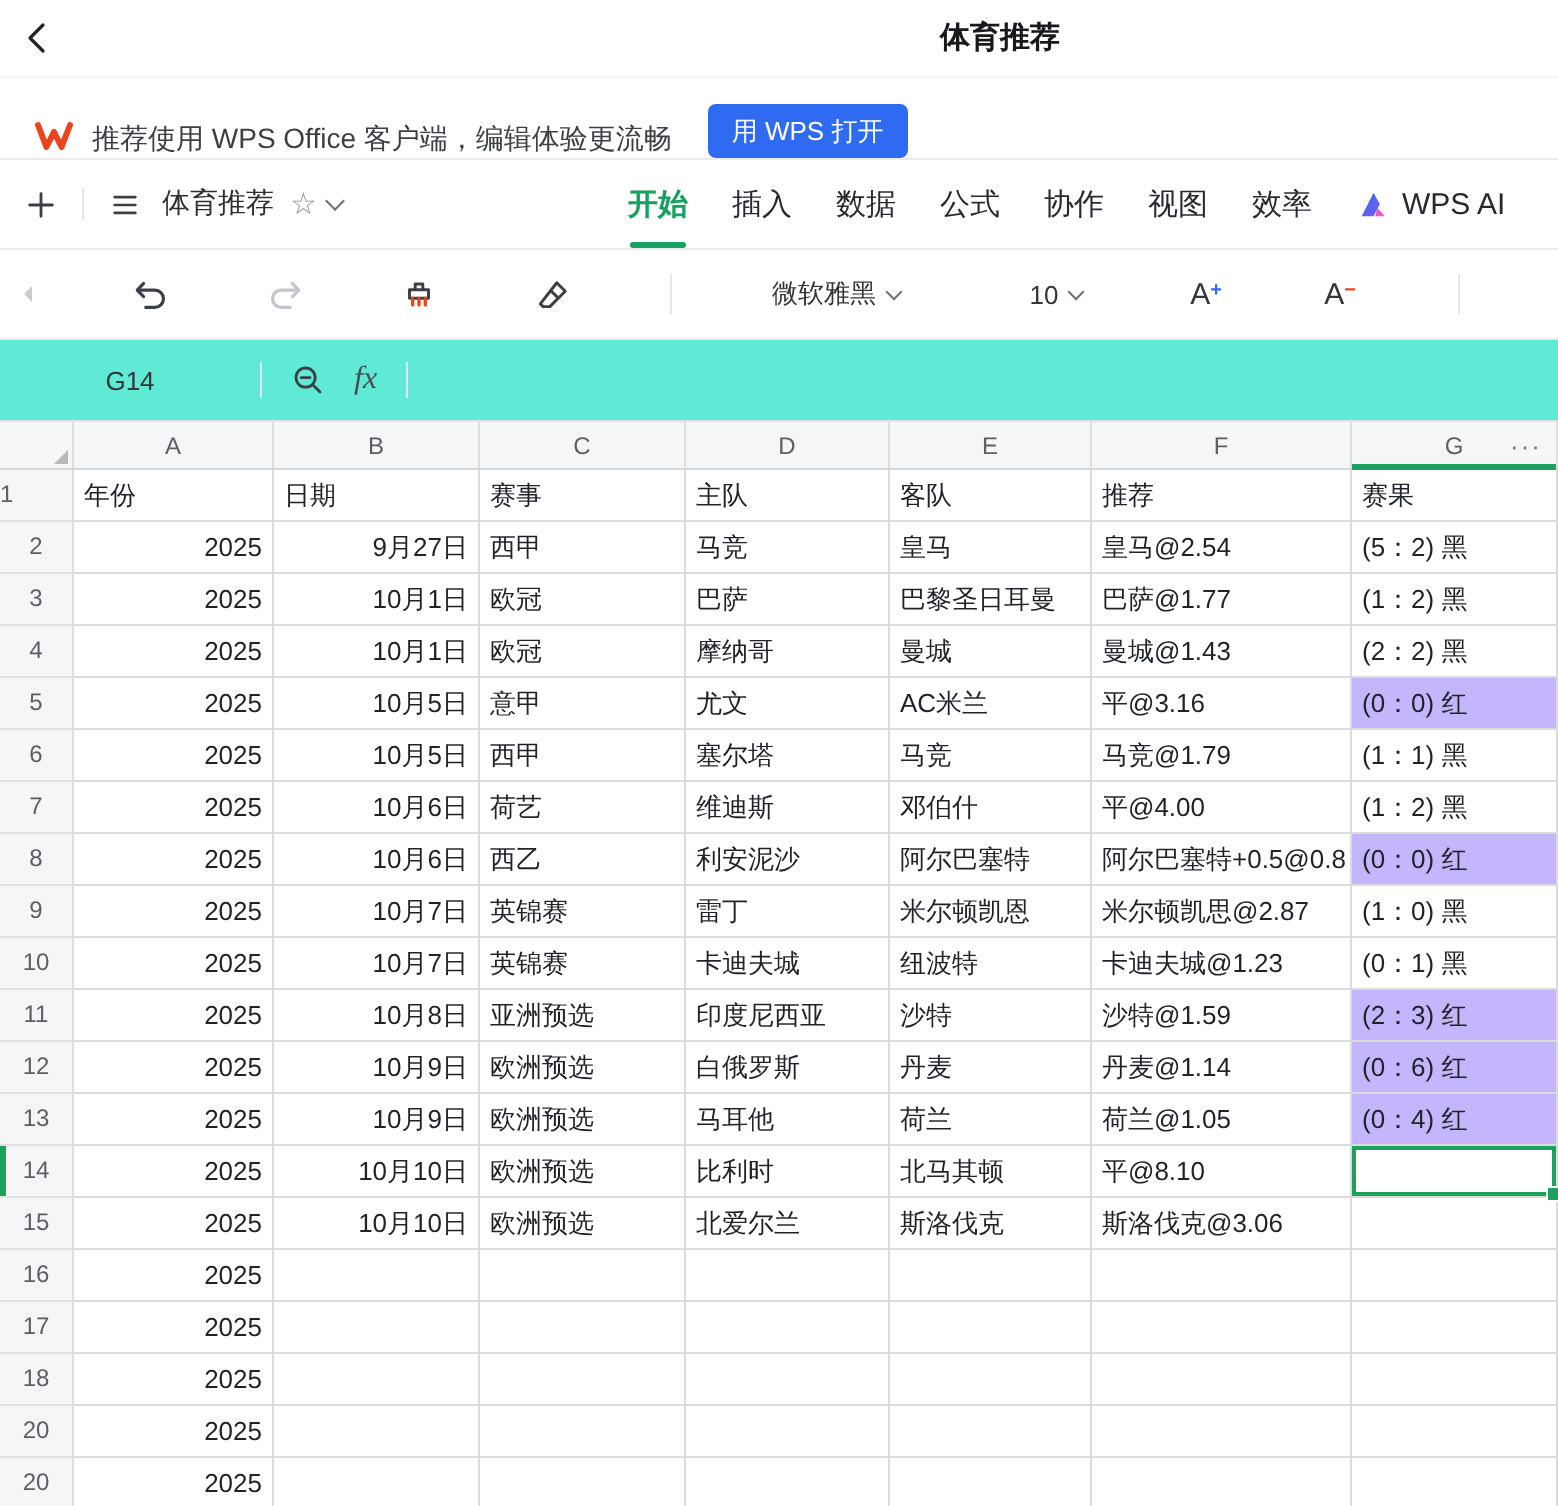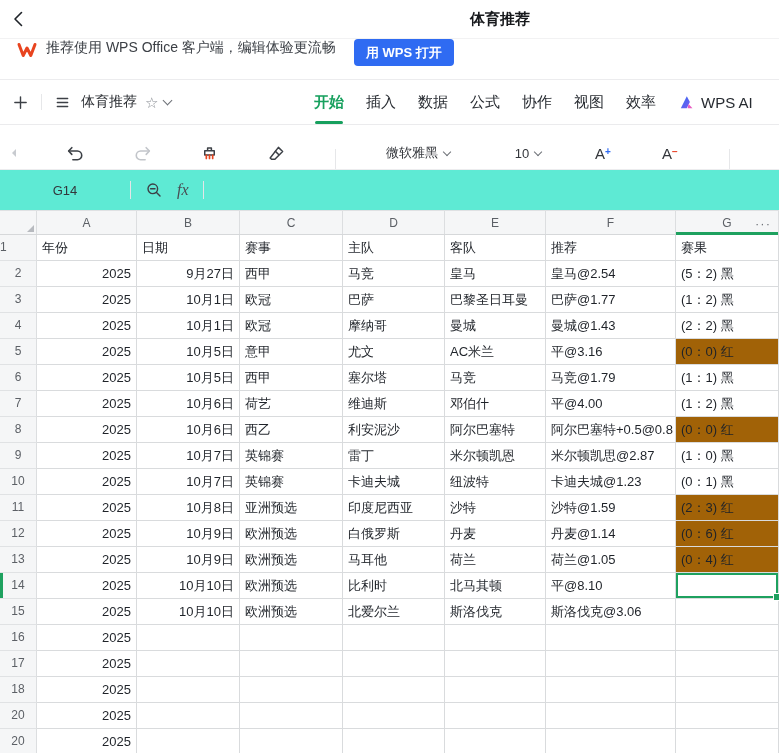--- a/index.html
+++ b/index.html
@@ -10,46 +10,46 @@
   }
   svg { display:block; }
 
   
   .titlebar { height:38px; position:relative; background:#fff; }
   .backbtn { position:absolute; left:10px; top:10px; width:18px; height:18px; }
   .pagetitle { position:absolute; left:500px; top:50%; transform:translate(-50%,-50%);
     font-size:15px; font-weight:600; color:#17191c; white-space:nowrap; }
 
   
-  .banner { height:42px; display:flex; align-items:flex-start; padding-left:16px;
+  .banner { height:42px; display:flex; align-items:flex-end; padding-left:16px;
     border-top:1px solid #f2f2f3; border-bottom:1px solid #ececee; background:#fff; }
   .bannertext { font-size:14px; color:#3c4046; margin-left:8px; white-space:nowrap; }
   .bannerbtn { margin-left:18px; background:#2f6bf2; color:#fff; font-size:13px;
-    line-height:27px; padding:0 12px; border-radius:4px; white-space:nowrap;font-weight:bold; }
+    line-height:27px; padding:0 12px; border-radius:4px; white-space:nowrap; }
 
   
   .menubar { height:45px; position:relative; border-bottom:1px solid #ebebed; background:#fff; }
   .mb-left { position:absolute; left:0; top:0; height:100%; display:flex; align-items:center; }
   .mb-item { margin-left:12px; display:flex; align-items:center; }
   .mdiv { width:1px; height:16px; background:#e6e7e9; margin-left:12px; }
   .doctitle { font-size:14px; color:#2b2e33; margin-left:10px; }
   .star { color:#8a8e94; font-size:15px; margin-left:8px; line-height:1; }
   .chev { display:inline-block; width:7px; height:7px; border-right:1.4px solid #6d7177;
     border-bottom:1.4px solid #6d7177; transform:rotate(45deg); margin:-3px 0 0 6px; }
   .chev.sm { width:6px; height:6px; }
   .tabs { position:absolute; left:303px; top:0; height:100%; display:flex; align-items:stretch; }
   .tab { position:relative; display:flex; align-items:center; padding:0 11px;
     font-size:15px; color:#272b31; white-space:nowrap; }
   .tab.active { color:#17a05e; font-weight:600; }
   .tab.active::after { content:''; position:absolute; left:50%; transform:translateX(-50%);
     bottom:0; width:28px; height:3px; border-radius:2px; background:#17a05e; }
   .tab.ai svg { margin-right:6px; }
 
   
-  .toolbar { height:45px; display:flex; align-items:flex-end; border-bottom:1px solid #ececee;
+  .toolbar { height:45px; display:flex; align-items:center; border-bottom:1px solid #ececee;
     padding-left:4px; overflow:hidden; white-space:nowrap; background:#fff;gap:35px; }
   .tbtn { display:flex; align-items:center; justify-content:center; min-width:26px;
     height:32px; margin:0 3px; flex:0 0 auto; }
   .tdiv { width:1px; height:20px; background:#e6e7e9; margin:0 8px; flex:0 0 auto; }
   .fontsel { font-size:13px; color:#33363b; min-width:84px; justify-content:flex-start; padding-left:4px; }
   .sizesel { font-size:13px; color:#33363b; min-width:42px; }
   .glyph { font-size:15px; color:#33363b; }
   .glyphB { font-weight:700; }
   .glyphI { font-style:italic; font-family:"Liberation Serif", serif; }
   .glyphU { text-decoration:underline; }
@@ -83,21 +83,21 @@
   .r { display:flex; height:26px; }
   .c { border-right:1px solid #d9dbdd; border-bottom:1px solid #d9dbdd; font-size:13px;
     line-height:25px; padding:0 5px; white-space:nowrap; overflow:hidden; color:#1f2329; }
   .rh { width:37px; background:#f5f6f7; color:#5c6066; font-size:12px; text-align:center;
     padding:0; border-right:1px solid #dcdee0; border-bottom:1px solid #e0e2e4; position:relative; }
   .rh.selrow { box-shadow:inset 3px 0 0 #1ea15f; }
   .wA { width:100px; text-align:right; }
   .wB { width:103px; text-align:right; }
   .wC { width:103px; } .wD { width:102px; } .wE { width:101px; } .wF { width:130px; } .wG { width:103px; }
   .hdrrow .c { text-align:left; }
-  .red { background:#a16207; }
+  .red { background:#c4b5fd; }
   .sel { position:relative; overflow:visible; box-shadow:inset 0 0 0 2px #1ea15f; z-index:2; }
   .sel::after { content:''; position:absolute; width:6px; height:6px; right:-3px; bottom:-3px;
     background:#1ea15f; border:1px solid #fff; z-index:3; }
 </style>
 </head>
 <body>
 
 <div class="titlebar">
   <span class="backbtn">
     <svg width="18" height="18" viewBox="0 0 18 18">

